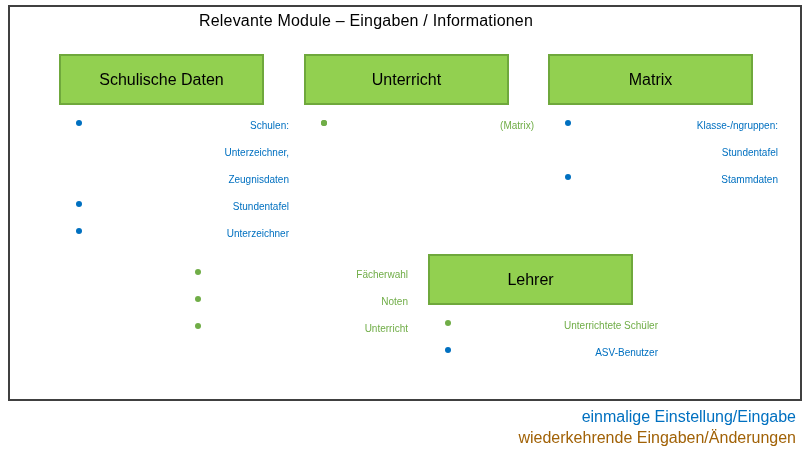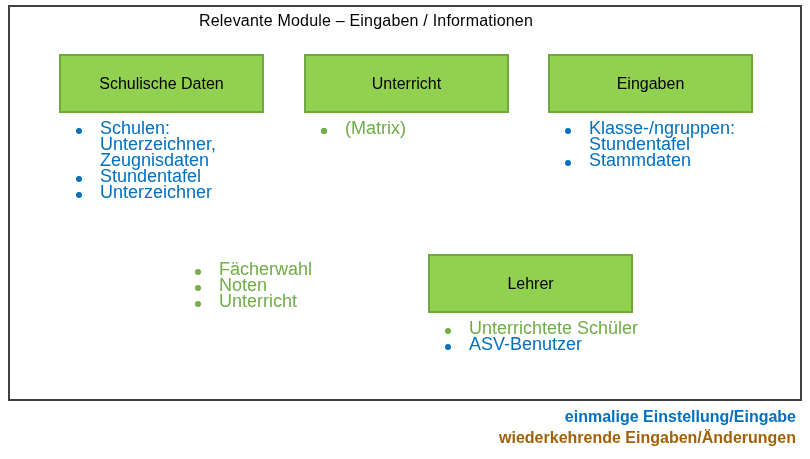--- a/index.html
+++ b/index.html
@@ -33,42 +33,43 @@
     font-size: 16px;
     color: #000000;
     letter-spacing: 0.2px;
   }
   .module {
     position: absolute;
     width: 230px;
   }
   .module-box {
     width: 205px;
-    height: 59px;
+    height: 51px;
     background: #92D050;
     border: 2px solid #6FA83C;
     box-sizing: border-box;
     display: flex;
     align-items: center;
     justify-content: center;
   }
   .module-label {
     font-size: 16px;
     color: #000000;
   }
   .module-list {
     list-style: none;
     margin: 7px 0 0 0;
     padding: 0;
   }
   .list-item {
     position: relative;
     padding-left: 41px;
-    font-size: 18px;
-    line-height: 16px;
+    font-size: 10px;
+    line-height: 27px;
+    text-align: right;
   }
   .list-item[data-color="blue"]  { color: #0070C0; }
   .list-item[data-color="green"] { color: #70AD47; }
   .bullet {
     position: absolute;
     left: 17px;
     top: 8px;
     width: 6px;
     height: 6px;
     border-radius: 50%;
@@ -84,21 +85,20 @@
   .pos-schueler         { left: 178px; top: 254px; }
   .pos-lehrer           { left: 428px; top: 254px; }
 
   .legend {
     position: absolute;
     right: 14px;
     top: 406px;
     text-align: right;
     font-size: 16px;
     line-height: 21px;
-    font-weight: bold;
   }
   .legend-line[data-color="blue"]  { color: #0070C0; }
   .legend-line[data-color="green"] { color: #a16207; }
 </style>
 </head>
 <body>
 
 <div class="slide">
 
   <div class="frame"></div>
@@ -137,21 +137,21 @@
       </li>
       <li class="list-item" data-color="green">
         <span class="bullet"></span>
         <span class="item-text">(Matrix)</span>
       </li>
     </ul>
   </div>
 
   <div class="module pos-klassen">
     <div class="module-box">
-      <span class="module-label">Eingaben</span>
+      <span class="module-label">Matrix</span>
     </div>
     <ul class="module-list">
       <li class="list-item" data-color="blue">
         <span class="bullet"></span>
         <span class="item-text">Klasse-/ngruppen:
 Stundentafel</span>
       </li>
       <li class="list-item" data-color="blue">
         <span class="bullet"></span>
         <span class="item-text">Stammdaten</span>

